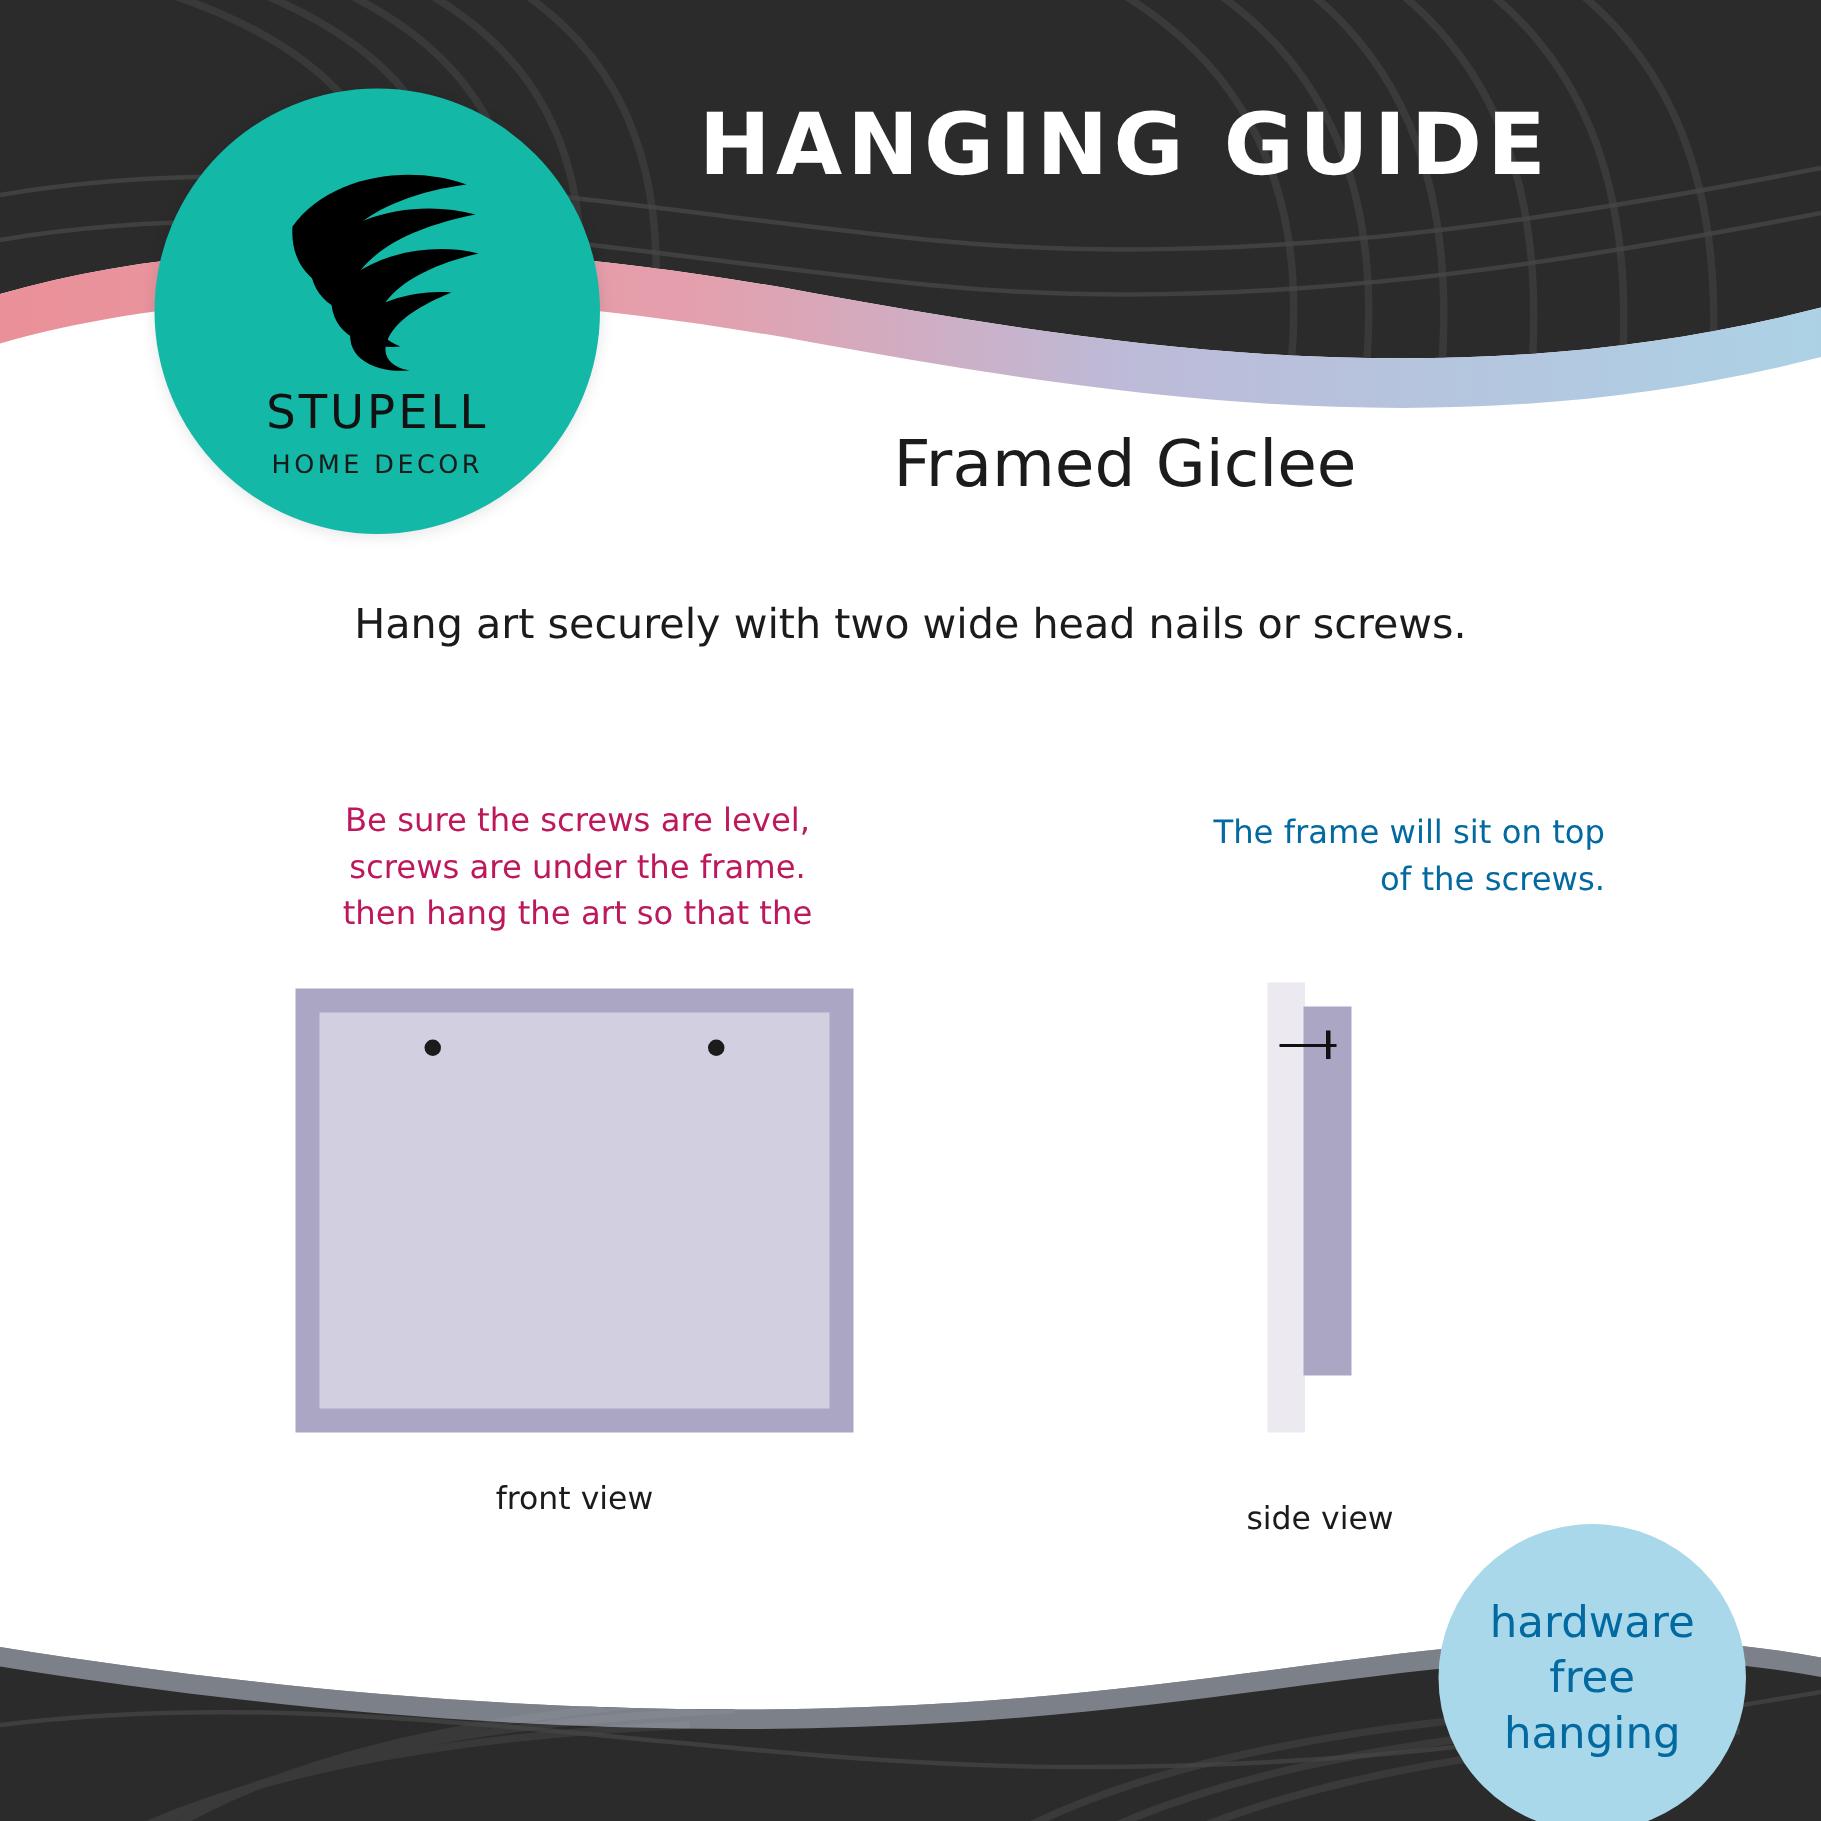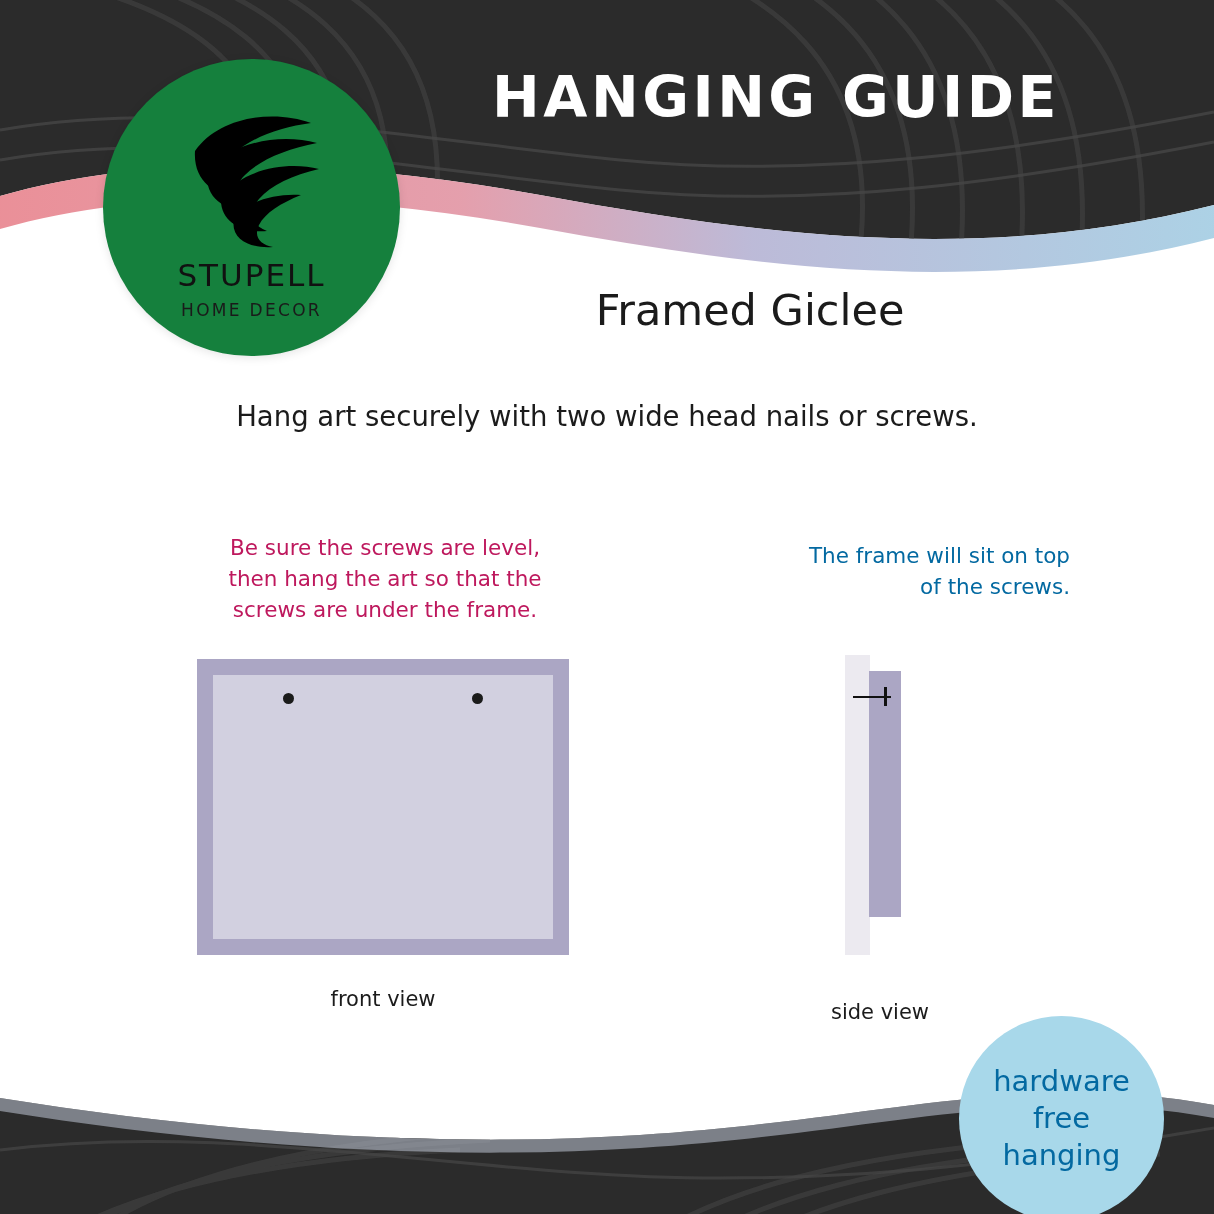--- a/index.html
+++ b/index.html
@@ -33,21 +33,21 @@
   }
 
   
   .logo-badge {
     position: absolute;
     left: 103px;
     top: 59px;
     width: 297px;
     height: 297px;
     border-radius: 50%;
-    background: #15803d;
+    background: #14b8a6;
     box-shadow: 0 2px 10px rgba(0,0,0,0.10);
     display: flex;
     flex-direction: column;
     align-items: center;
     justify-content: flex-start;
     padding-top: 52px;
     box-sizing: border-box;
     z-index: 5;
   }
   .logo-mark {
@@ -71,21 +71,21 @@
     font-weight: 400;
     margin-top: 7px;
   }
 
   
   .header-title {
     position: absolute;
     left: 440px;
     top: 64px;
     width: 620px;
-    text-align: right;
+    text-align: center;
     color: #ffffff;
     font-size: 57px;
     letter-spacing: 3.5px;
     font-weight: 700;
     font-family: "DejaVu Sans", sans-serif;
     z-index: 6;
   }
   .subtitle {
     position: absolute;
     left: 440px;
@@ -314,22 +314,22 @@
     <div class="logo-sub">HOME DECOR</div>
   </div>
 
   <div class="header-title">HANGING GUIDE</div>
   <div class="subtitle">Framed Giclee</div>
 
   <div class="instruction">Hang art securely with two wide head nails or screws.</div>
 
   <div class="col-left-caption">
     <div>Be sure the screws are level,</div>
+    <div>screws are under the frame.</div>
     <div>then hang the art so that the</div>
-    <div>screws are under the frame.</div>
   </div>
 
   <div class="frame-front">
     <div class="frame-front-inner"></div>
     <div class="screw screw-left"></div>
     <div class="screw screw-right"></div>
   </div>
   <div class="front-label">front view</div>
 
   <div class="col-right-caption">

